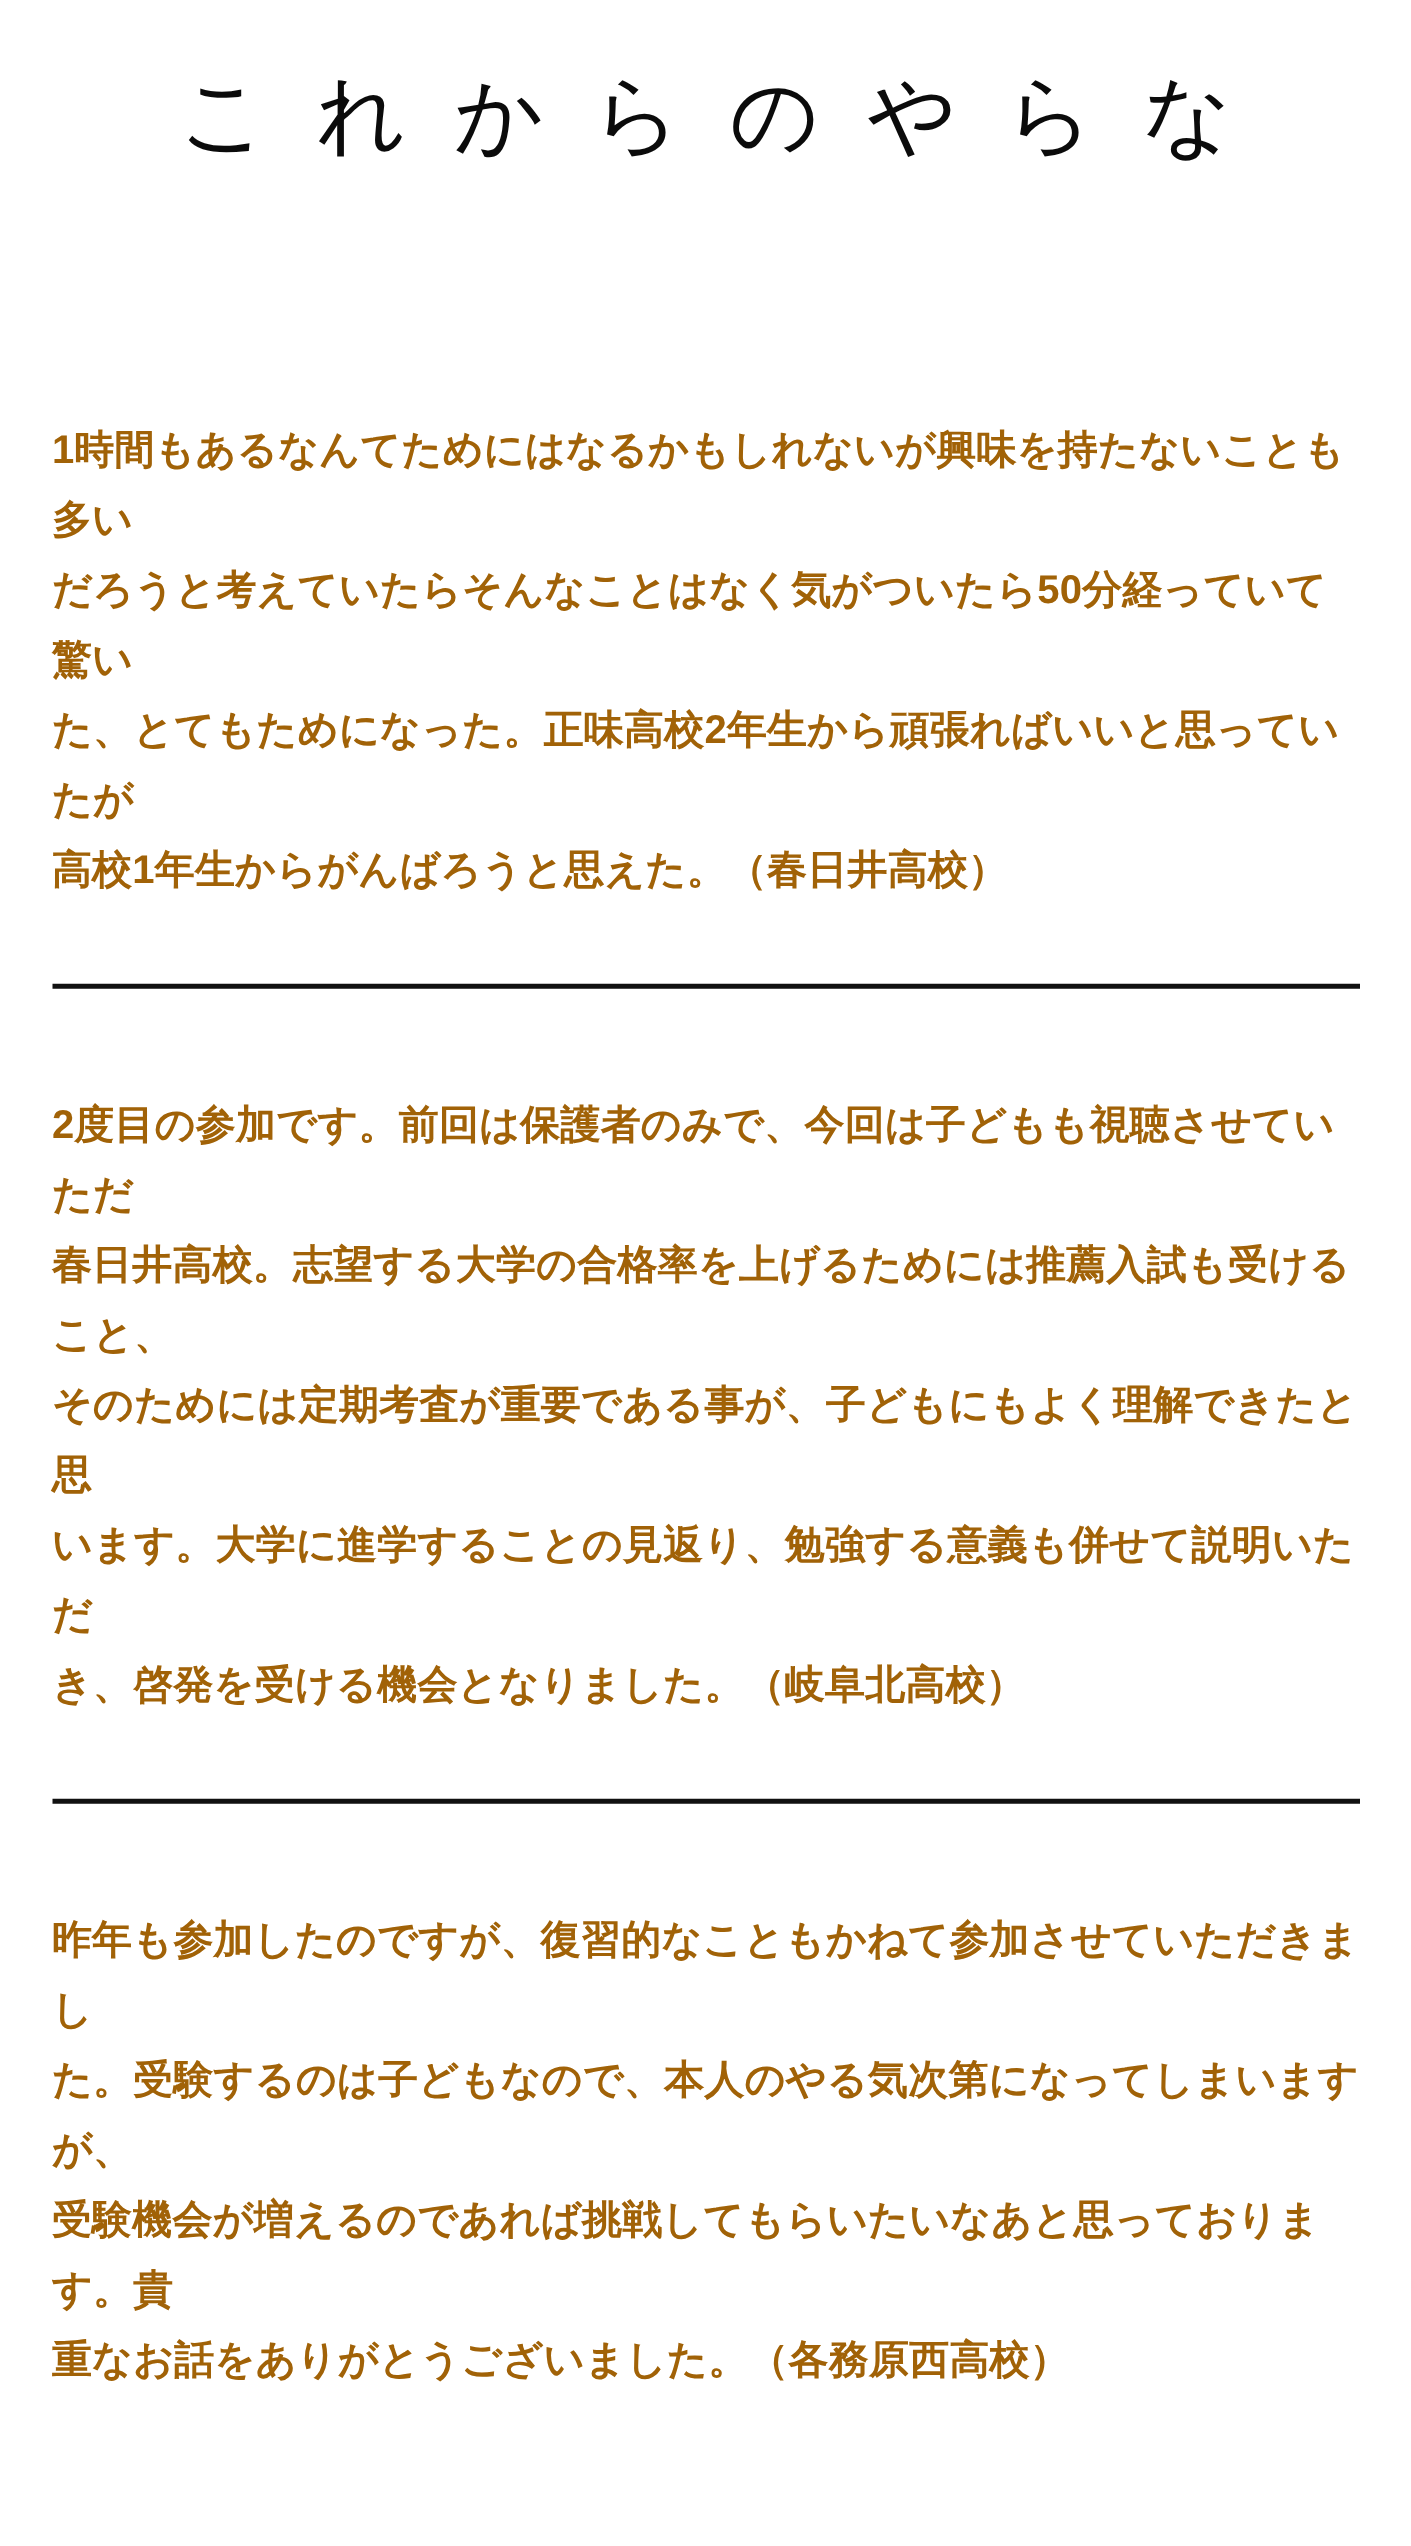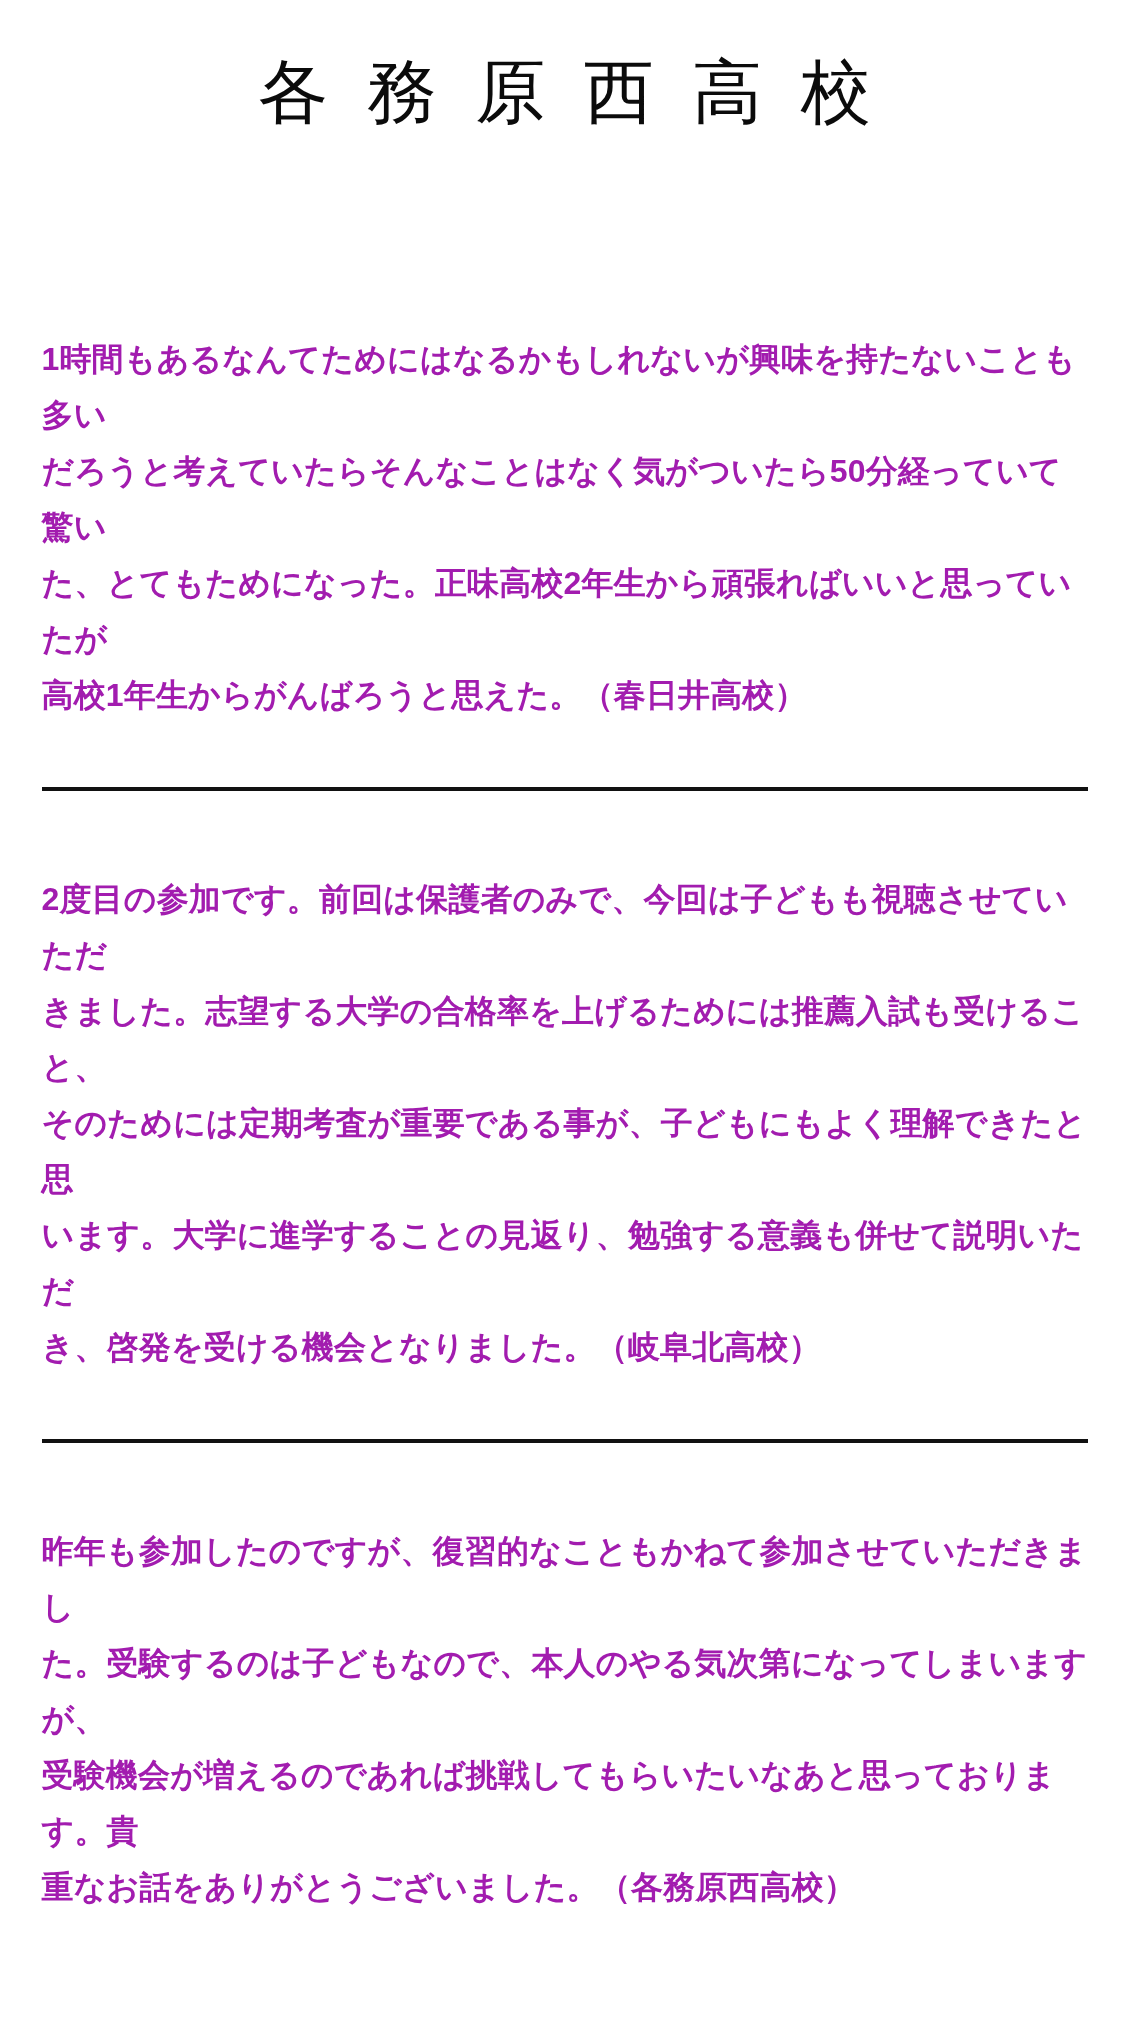--- a/index.html
+++ b/index.html
@@ -31,53 +31,53 @@
     text-align: center;
     color: #0b0b0b;
     white-space: nowrap;
   }
   .testimonial-text {
     margin: 80px 0 64px 0;
     font-size: 32px;
     font-weight: 700;
     line-height: 56px;
     letter-spacing: 0.005em;
-    color: #a21caf;
+    color: #a16207;
     white-space: pre-line;
     text-align: left;
   }
   .section-first .testimonial-text {
     margin-top: 198px;
   }
   hr.divider {
     border: none;
     border-top: 4px solid #111111;
     margin: 0;
     width: 100%;
   }
 </style>
 </head>
 <body>
 
 <div class="page">
-  <h1 class="page-title">各務原西高校</h1>
+  <h1 class="page-title">これからのやらな</h1>
 
   <div class="content">
 
     <section class="section section-first">
       <p class="testimonial-text">1時間もあるなんてためにはなるかもしれないが興味を持たないことも多い
 だろうと考えていたらそんなことはなく気がついたら50分経っていて驚い
 た、とてもためになった。正味高校2年生から頑張ればいいと思っていたが
 高校1年生からがんばろうと思えた。（春日井高校）</p>
       <hr class="divider">
     </section>
 
     <section class="section">
       <p class="testimonial-text">2度目の参加です。前回は保護者のみで、今回は子どもも視聴させていただ
-きました。志望する大学の合格率を上げるためには推薦入試も受けること、
+春日井高校。志望する大学の合格率を上げるためには推薦入試も受けること、
 そのためには定期考査が重要である事が、子どもにもよく理解できたと思
 います。大学に進学することの見返り、勉強する意義も併せて説明いただ
 き、啓発を受ける機会となりました。（岐阜北高校）</p>
       <hr class="divider">
     </section>
 
 
     <section class="section">
       <p class="testimonial-text">昨年も参加したのですが、復習的なこともかねて参加させていただきまし
 た。受験するのは子どもなので、本人のやる気次第になってしまいますが、

